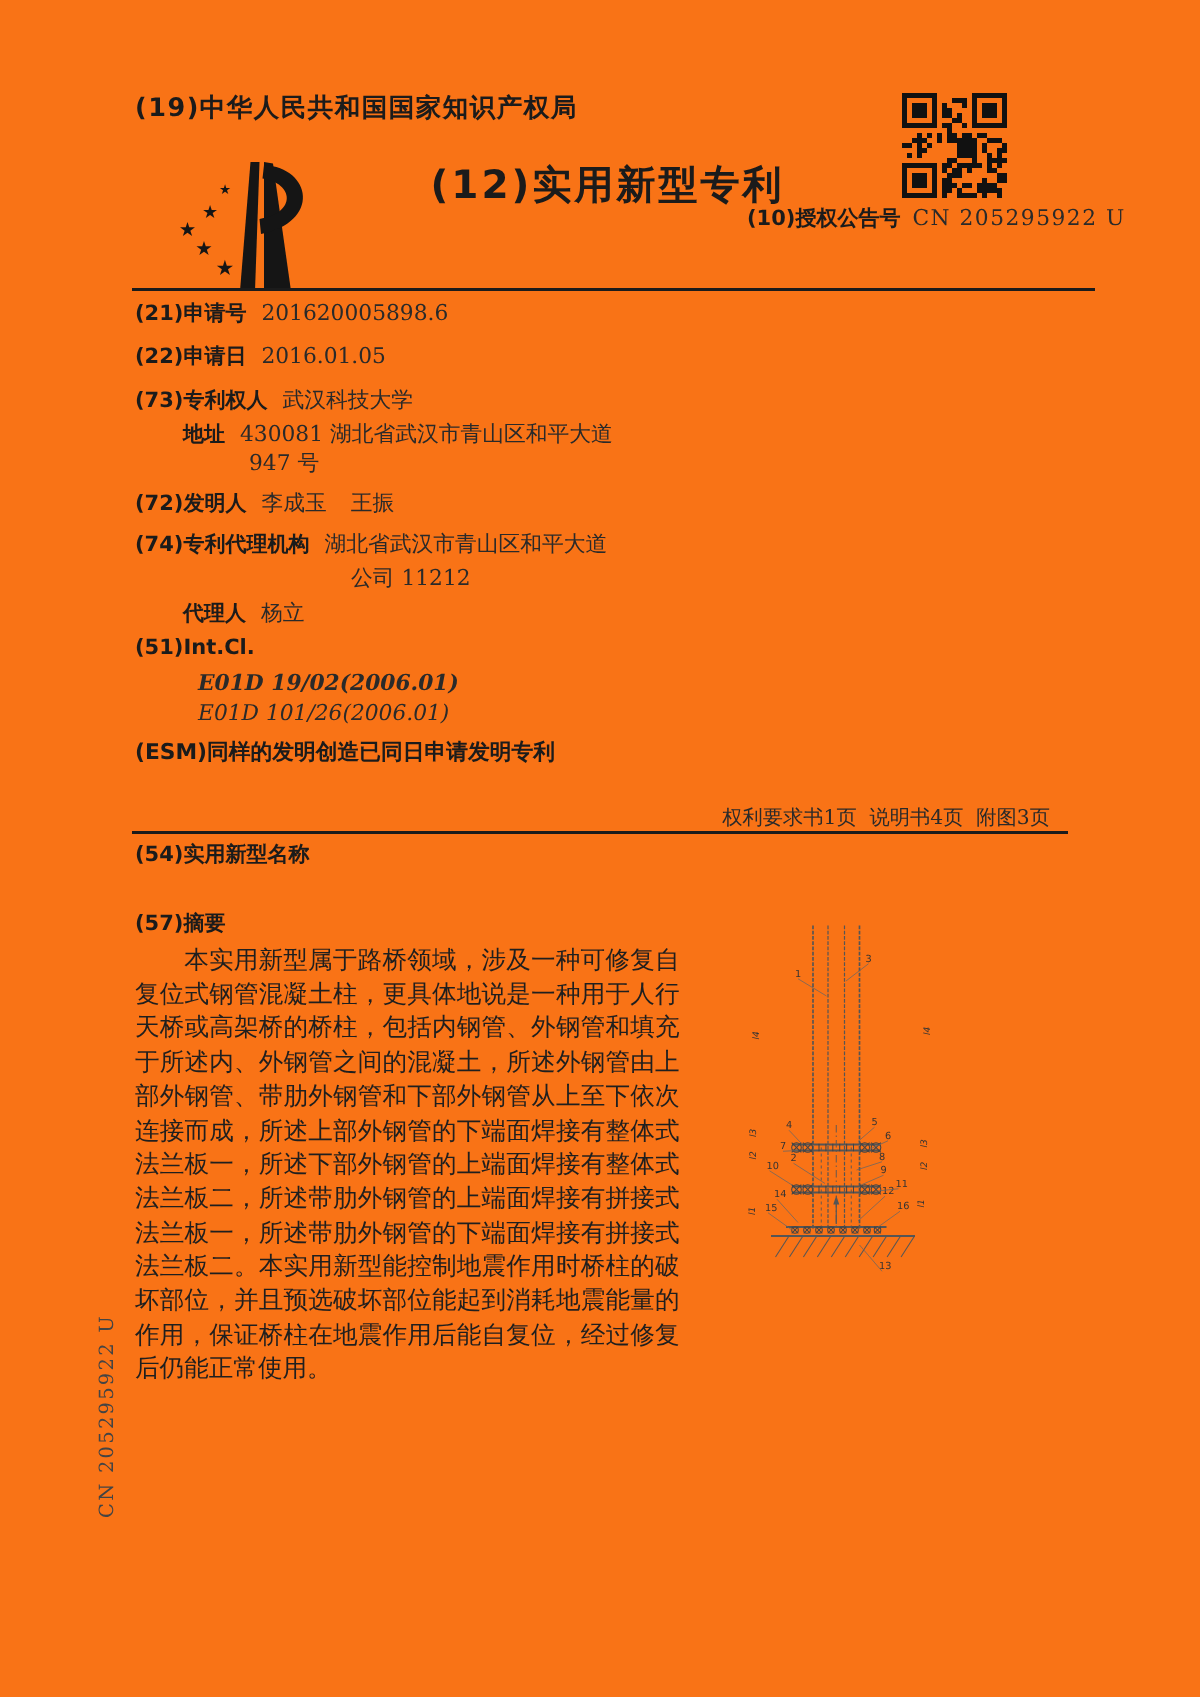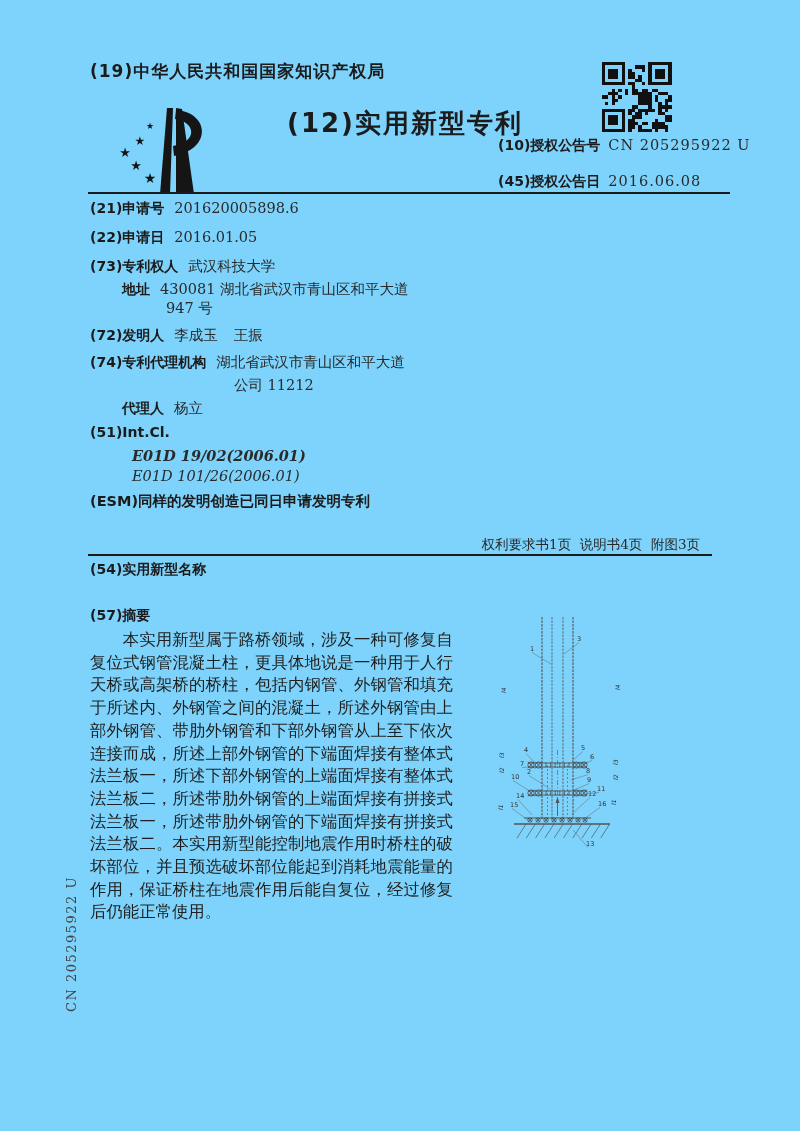--- a/index.html
+++ b/index.html
@@ -1,18 +1,18 @@
 <!DOCTYPE html>
 <html><head>
 <meta charset="utf-8">
 <style>
   html,body{margin:0;padding:0;background:#888;}
   .page{
     position:relative; width:800px; height:1131px; margin:0 auto;
-    background:#7dd3fc; overflow:hidden;
+    background:#f97316; overflow:hidden;
     font-family:"DejaVu Serif","Liberation Serif",serif; color:#222;
   }
   .abs{position:absolute;}
   .lbl{font-family:"DejaVu Sans","Liberation Sans",sans-serif; font-weight:700; color:#1b1b1b;}
   .val{font-family:"DejaVu Serif","Liberation Serif",serif; color:#2a2a2a;}
   .office{left:90px; top:60px; font-size:17px; letter-spacing:1px;}
   .doc-type{left:287px; top:106px; font-size:26px; letter-spacing:2px;}
   .pub-line{font-size:14px; white-space:nowrap;}
   .pub-line .val{font-size:14.5px; margin-left:8px; letter-spacing:1px;}
   .rule{position:absolute; left:88px; height:2.4px; background:#1b1b1b;}
@@ -67,23 +67,20 @@
   <div class="abs doc-type lbl">(12)实用新型专利</div>
 
   <div class="abs qr-box">
     <svg id="qr-svg" width="73" height="70" viewBox="0 0 21 21" shape-rendering="crispEdges">
         <path d="M0 0h7v7h-7zM1 1v5h5v-5zM2 2h3v3h-3zM14 0h7v7h-7zM15 1v5h5v-5zM16 2h3v3h-3zM0 14h7v7h-7zM1 15v5h5v-5zM2 16h3v3h-3zM10 1h1v1h-1zM11 1h1v1h-1zM12 1h1v1h-1zM8 2h1v1h-1zM12 2h1v1h-1zM8 3h1v1h-1zM9 3h1v1h-1zM8 4h1v1h-1zM9 4h1v1h-1zM11 4h1v1h-1zM10 5h1v1h-1zM11 5h1v1h-1zM8 6h1v1h-1zM9 6h1v1h-1zM12 6h1v1h-1zM9 7h1v1h-1zM3 8h1v1h-1zM5 8h1v1h-1zM7 8h1v1h-1zM9 8h1v1h-1zM10 8h1v1h-1zM12 8h1v1h-1zM13 8h1v1h-1zM15 8h1v1h-1zM16 8h1v1h-1zM2 9h1v1h-1zM3 9h1v1h-1zM4 9h1v1h-1zM7 9h1v1h-1zM9 9h1v1h-1zM10 9h1v1h-1zM11 9h1v1h-1zM12 9h1v1h-1zM13 9h1v1h-1zM14 9h1v1h-1zM17 9h1v1h-1zM18 9h1v1h-1zM19 9h1v1h-1zM0 10h1v1h-1zM1 10h1v1h-1zM3 10h1v1h-1zM5 10h1v1h-1zM11 10h1v1h-1zM12 10h1v1h-1zM13 10h1v1h-1zM14 10h1v1h-1zM16 10h1v1h-1zM20 10h1v1h-1zM3 11h1v1h-1zM4 11h1v1h-1zM11 11h1v1h-1zM12 11h1v1h-1zM13 11h1v1h-1zM14 11h1v1h-1zM16 11h1v1h-1zM19 11h1v1h-1zM20 11h1v1h-1zM1 12h1v1h-1zM3 12h1v1h-1zM11 12h1v1h-1zM12 12h1v1h-1zM13 12h1v1h-1zM14 12h1v1h-1zM17 12h1v1h-1zM19 12h1v1h-1zM9 13h1v1h-1zM10 13h1v1h-1zM14 13h1v1h-1zM17 13h1v1h-1zM18 13h1v1h-1zM19 13h1v1h-1zM20 13h1v1h-1zM8 14h1v1h-1zM9 14h1v1h-1zM11 14h1v1h-1zM12 14h1v1h-1zM13 14h1v1h-1zM14 14h1v1h-1zM15 14h1v1h-1zM17 14h1v1h-1zM19 14h1v1h-1zM8 15h1v1h-1zM10 15h1v1h-1zM11 15h1v1h-1zM13 15h1v1h-1zM17 15h1v1h-1zM18 15h1v1h-1zM9 16h1v1h-1zM10 16h1v1h-1zM11 16h1v1h-1zM19 16h1v1h-1zM20 16h1v1h-1zM8 17h1v1h-1zM9 17h1v1h-1zM16 17h1v1h-1zM19 17h1v1h-1zM20 17h1v1h-1zM8 18h1v1h-1zM9 18h1v1h-1zM10 18h1v1h-1zM12 18h1v1h-1zM13 18h1v1h-1zM15 18h1v1h-1zM16 18h1v1h-1zM17 18h1v1h-1zM18 18h1v1h-1zM8 19h1v1h-1zM9 19h1v1h-1zM11 19h1v1h-1zM15 19h1v1h-1zM16 19h1v1h-1zM17 19h1v1h-1zM18 19h1v1h-1zM19 19h1v1h-1zM8 20h1v1h-1zM11 20h1v1h-1zM12 20h1v1h-1zM13 20h1v1h-1zM14 20h1v1h-1zM16 20h1v1h-1zM19 20h1v1h-1z" fill="#111" fill-rule="evenodd"></path>
       </svg>
   </div>
 
   <div class="abs pub-line" style="left:498px; top:137px;">
     <span class="lbl">(10)授权公告号</span><span class="val">CN 205295922 U</span>
-  </div>
-  <div class="abs pub-line" style="left:498px; top:173px;">
-    <span class="lbl">(45)授权公告日</span><span class="val">2016.06.08</span>
   </div>
 
   <div class="rule" style="top:192px; width:642px;"></div>
 
   <div class="row" style="top:200px;">
     <span class="lbl">(21)申请号</span><span class="val">201620005898.6</span>
   </div>
   <div class="row" style="top:229px;">
     <span class="lbl">(22)申请日</span><span class="val">2016.01.05</span>
   </div>

